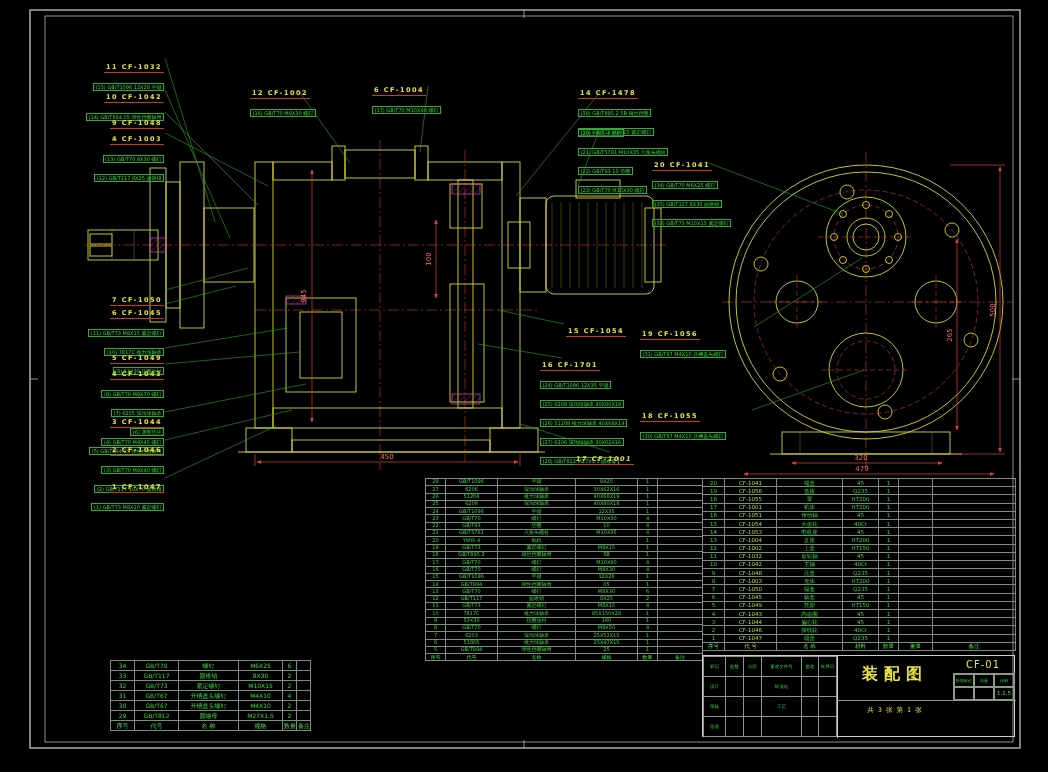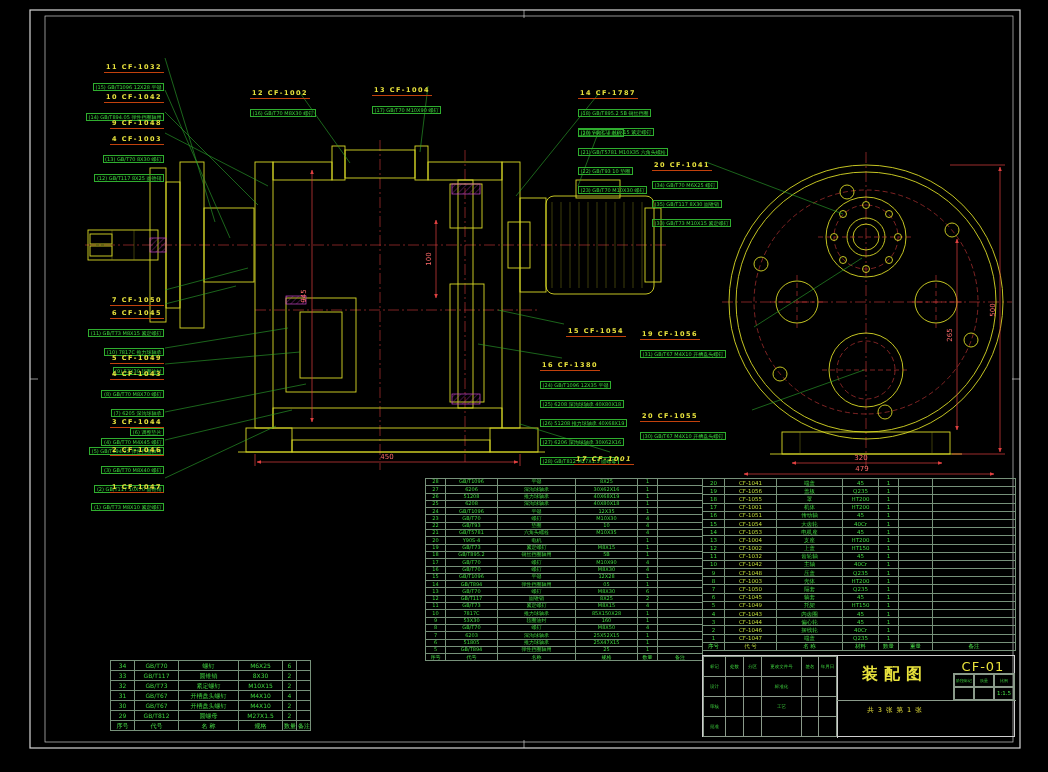--- a/index.html
+++ b/index.html
@@ -30,21 +30,21 @@
   .bom-small td{height:9px;font-size:6px;line-height:7px;}
   .hdr td{color:#49e049;}
   
   .tblock{position:absolute;left:702px;top:655px;width:313px;height:82px;
           border:1px solid #cfcfcf;box-sizing:border-box;}
   .tb-left{left:0;top:0;width:133px;}
   .tb-left td{height:19px;font-size:4.5px;line-height:5px;border-color:#8a9a8a;}
   .tb-title{position:absolute;left:136px;top:8px;width:112px;text-align:center;
             color:#e8e23c;font-size:16px;letter-spacing:6px;font-weight:bold;}
   .tb-no{position:absolute;left:250px;top:3px;width:60px;text-align:center;
-         color:#e8e23c;font-size:13px;letter-spacing:1px;}
+         color:#e8e23c;font-size:10px;letter-spacing:1px;}
   .tb-sg{position:absolute;left:250px;top:17px;width:60px;height:26px;
          display:grid;grid-template-columns:1fr 1fr 1fr;border:0.5px solid #8a9a8a;}
   .tb-sg span{border:0.5px solid #8a9a8a;color:#3ed43e;font-size:4px;line-height:5px;
               display:flex;align-items:center;justify-content:center;overflow:hidden;}
   .tb-sg .v{color:#49e049;font-size:5.5px;}
   .tb-sheet{position:absolute;left:136px;top:50px;width:112px;text-align:center;
             color:#e8e23c;font-size:6.5px;letter-spacing:1px;}
   .tb-div{position:absolute;left:134px;top:0;width:0;height:82px;border-left:0.5px solid #cfcfcf;}
   .tb-hr{position:absolute;left:134px;top:44px;width:179px;height:0;border-top:0.5px solid #8a9a8a;}
   
@@ -302,25 +302,25 @@
       </div>
       <div class="callout ca-r" style="left: 42px; top: 474px;">
         <div><span class="co-head">1  CF-1047</span></div>
         <div><span class="co-sub">(1) GB/T73 M8X10 紧定螺钉</span></div>
       </div>
       <div class="callout ca-l" style="left: 250px; top: 80px;">
         <div><span class="co-head">12  CF-1002</span></div>
         <div><span class="co-sub">(16) GB/T70 M8X30 螺钉</span></div>
       </div>
       <div class="callout ca-l" style="left: 372px; top: 77px;">
-        <div><span class="co-head">13  CF-1004</span></div>
+        <div><span class="co-head">6  CF-1004</span></div>
         <div><span class="co-sub">(17) GB/T70 M10X90 螺钉</span></div>
       </div>
       <div class="callout ca-l" style="left: 578px; top: 80px;">
-        <div><span class="co-head">14  CF-1787</span></div>
+        <div><span class="co-head">14  CF-1478</span></div>
         <div><span class="co-sub">(18) GB/T895.2 5B 钢丝挡圈</span></div>
         <div><span class="co-sub">(19) GB/T73 M8X15 紧定螺钉</span></div>
       </div>
       <div class="callout ca-l" style="left: 578px; top: 120px; width: 140px;">
         <div><span class="co-sub">(20) Y90S-4 电机</span></div>
         <div><span class="co-sub">(21) GB/T5781 M10X35 六角头螺栓</span></div>
         <div><span class="co-sub">(22) GB/T93 10 垫圈</span></div>
         <div><span class="co-sub">(23) GB/T70 M10X30 螺钉</span></div>
       </div>
       <div class="callout ca-l" style="left: 652px; top: 152px; width: 140px;">
@@ -330,29 +330,29 @@
         <div><span class="co-sub">(33) GB/T73 M10X15 紧定螺钉</span></div>
       </div>
       <div class="callout ca-l" style="left: 566px; top: 318px;">
         <div><span class="co-head">15  CF-1054</span></div>
       </div>
       <div class="callout ca-l" style="left: 640px; top: 321px; width: 150px;">
         <div><span class="co-head">19  CF-1056</span></div>
         <div><span class="co-sub">(31) GB/T67 M4X10 开槽盘头螺钉</span></div>
       </div>
       <div class="callout ca-l" style="left: 540px; top: 352px; width: 160px;">
-        <div><span class="co-head">16  CF-1380</span></div>
+        <div><span class="co-head">16  CF-1701</span></div>
         <div><span class="co-sub">(24) GB/T1096 12X35 平键</span></div>
         <div><span class="co-sub">(25) 6208 深沟球轴承 40X80X18</span></div>
         <div><span class="co-sub">(26) 51208 推力球轴承 40X68X19</span></div>
         <div><span class="co-sub">(27) 6206 深沟球轴承 30X62X16</span></div>
         <div><span class="co-sub">(28) GB/T812 M27X1.5 圆螺母</span></div>
       </div>
       <div class="callout ca-l" style="left: 640px; top: 403px; width: 150px;">
-        <div><span class="co-head">20  CF-1055</span></div>
+        <div><span class="co-head">18  CF-1055</span></div>
         <div><span class="co-sub">(30) GB/T67 M4X10 开槽盘头螺钉</span></div>
       </div>
       <div class="callout ca-l" style="left: 574px; top: 446px; font-style: italic;">
         <div><span class="co-head">17  CF-1001</span></div>
       </div>
     </div>
 
 <table class="dtab bom-main">
   <colgroup>
         <col style="width:20px">

